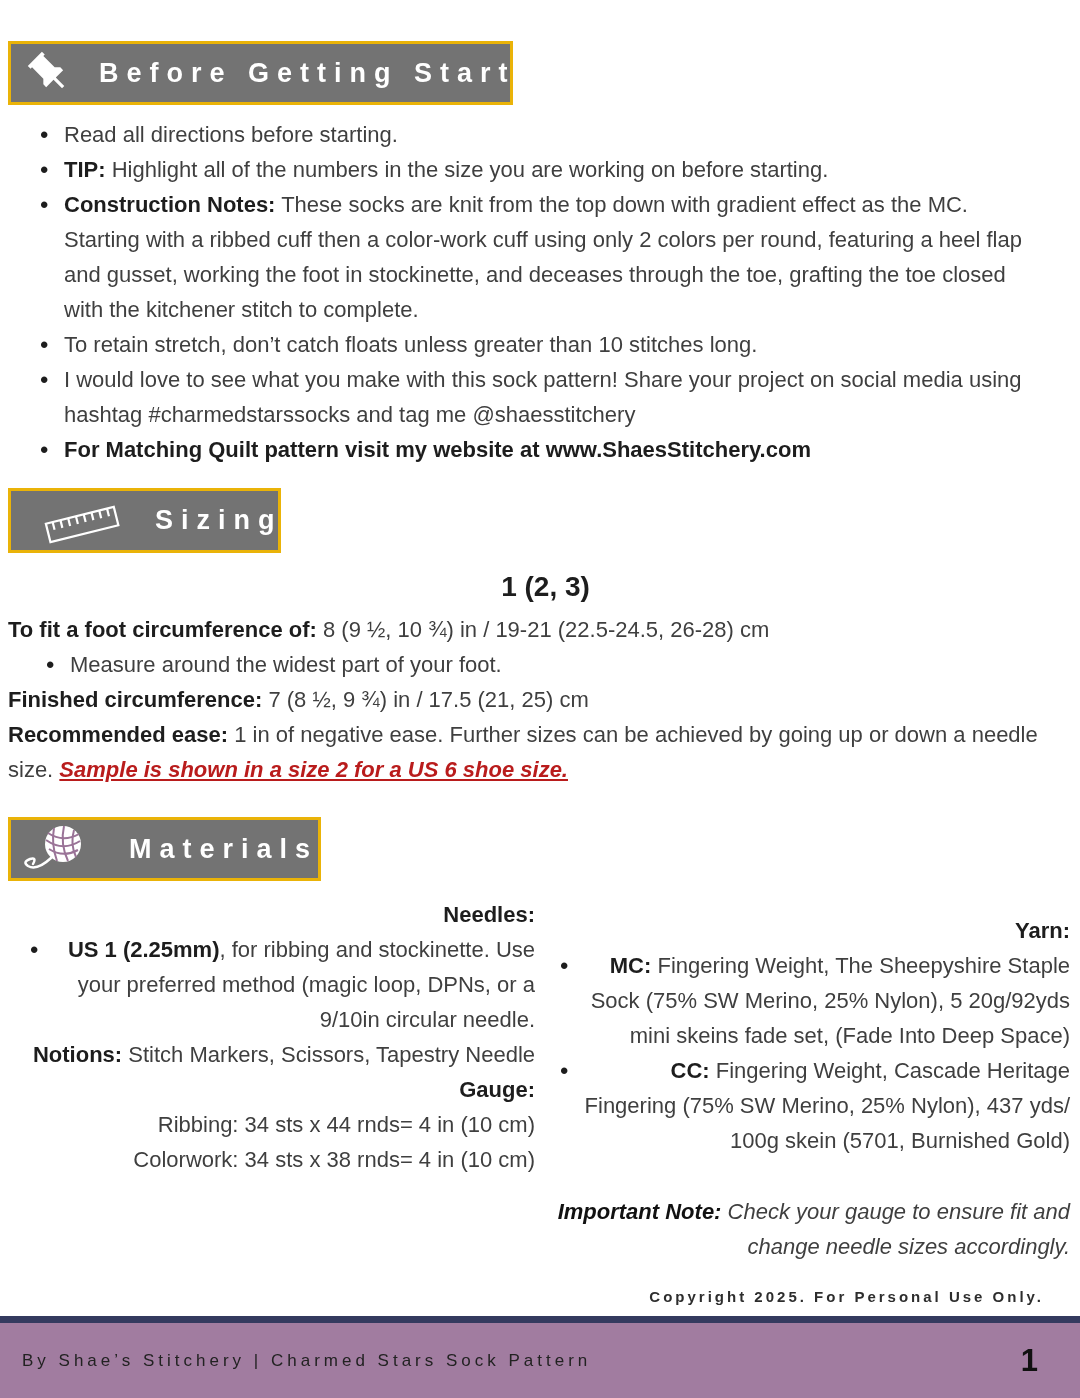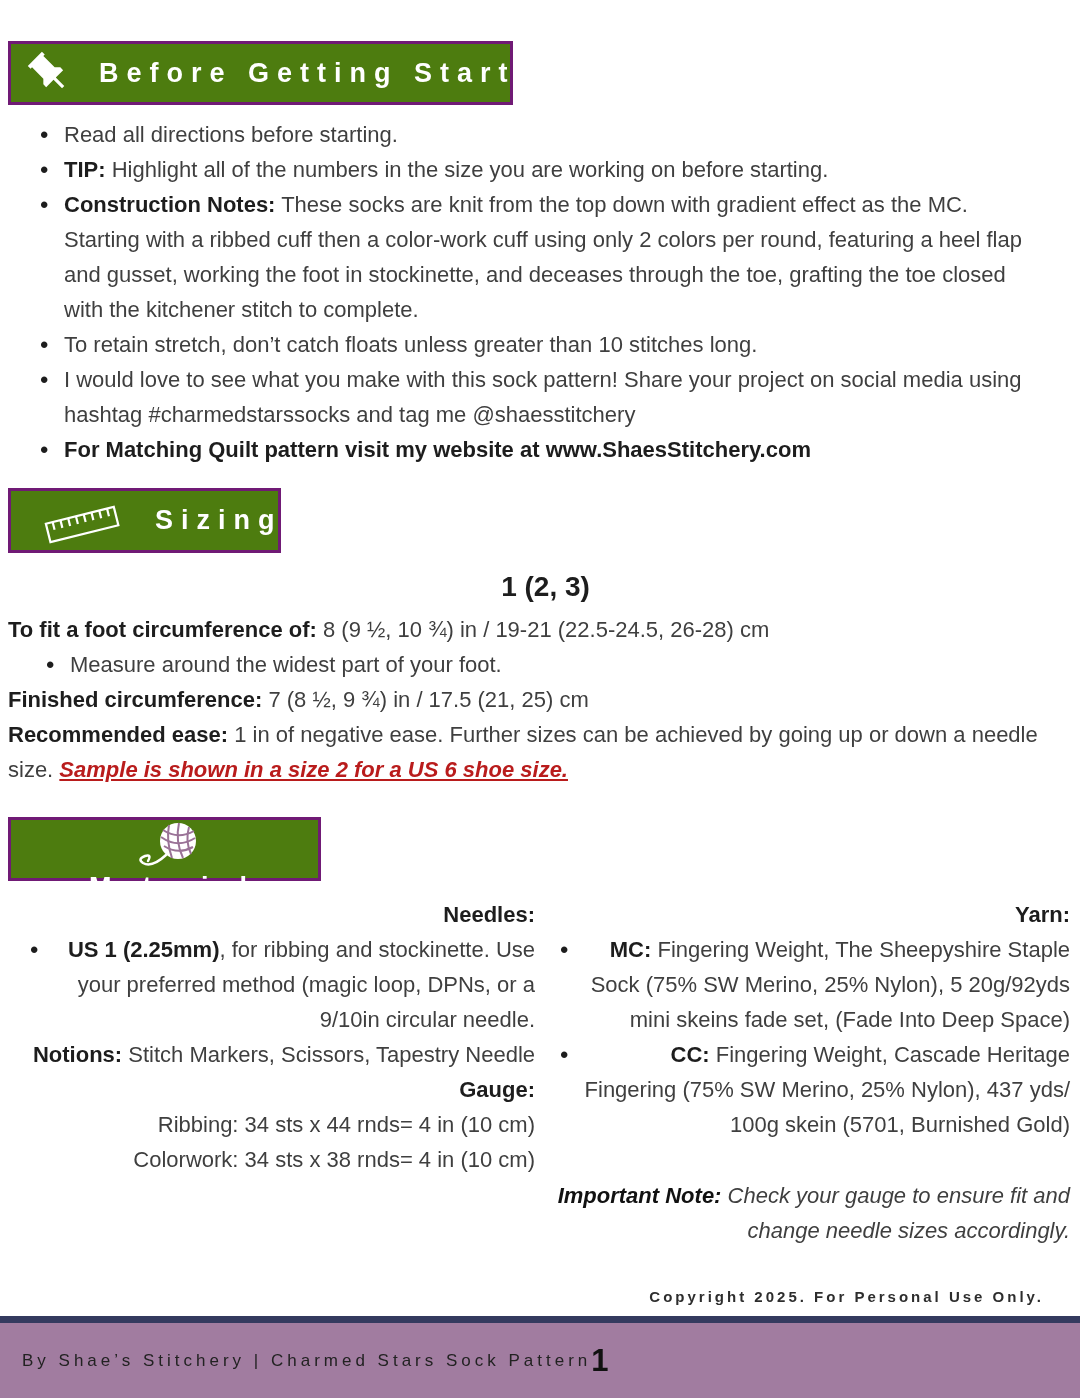--- a/index.html
+++ b/index.html
@@ -7,74 +7,74 @@
     width: 1080px; height: 1398px;
     background: #ffffff;
     font-family: "Liberation Sans", "DejaVu Sans", sans-serif;
     color: #3f3f3f;
     -webkit-font-smoothing: antialiased;
   }
   .page { position: relative; width: 1080px; height: 1398px; overflow: hidden; background: #fff; }
 
   
   .banner {
-    background: #4d7c0f;
-    border: 3px solid #701a75;
+    background: #737373;
+    border: 3px solid #eab308;
     box-sizing: border-box;
     display: flex; align-items: center;
     color: #fff;
     margin-left: 8px;
     justify-content: space-between;
   }
   .banner .ico { flex: 0 0 auto; display: flex; align-items: center; justify-content: center; }
   .banner .ttl {
     font-weight: 700;
     letter-spacing: 8px;
     font-size: 27px;
     white-space: nowrap;
   }
   .banner-before { width: 505px; height: 64px; margin-top: 41px; padding-left: 14px; }
   .banner-before .ttl { margin-left: 26px; }
   .banner-sizing { width: 273px; height: 65px; margin-top: 21px; padding-left: 28px; }
   .banner-sizing .ttl { margin-left: 30px; }
-  .banner-materials { width: 313px; height: 64px; margin-top: 30px; padding-left: 10px; flex-direction: column; }
+  .banner-materials { width: 313px; height: 64px; margin-top: 30px; padding-left: 10px; }
   .banner-materials .ttl { margin-left: 28px; }
 
   
   .body-text { font-size: 22px; line-height: 35px; }
   b, .bold { font-weight: 700; color: #1d1d1d; }
   .blist { list-style: none; margin: 12px 0 0 0; padding: 0 0 0 40px; }
   .blist li { position: relative; padding-left: 24px; }
   .blist li::before { content: "\2022"; position: absolute; left: 0; top: 0; color: #1d1d1d; font-size: 24px; }
   .before-wrap { width: 1045px; }
 
   .sizing-block { margin: 16px 0 0 8px; width: 1050px; }
   .sizes-line { font-size: 28px; font-weight: 700; color: #1d1d1d; margin: 6px 0 8px 25px; text-align: center; }
   .sizing-block .blist { margin: 0; padding-left: 38px; }
   .emph { font-weight: 700; font-style: italic; color: #b91c1c; text-decoration: underline; }
 
   .columns { display: flex; margin: 16px 0 0 5px; text-align: right; }
   .col { width: 530px; box-sizing: border-box; }
-  .col-right { width: 535px; }
+  .col-right { width: 535px; margin-top: 16px; }
   .mlist { list-style: none; margin: 0; padding: 0 0 0 25px; }
   .mlist li { position: relative; padding-left: 22px; }
   .mlist li::before { content: "\2022"; position: absolute; left: 0; top: 0; color: #1d1d1d; font-size: 24px; }
   .note-para { margin-top: 36px; font-style: italic; }
   .note-para .nlabel { font-weight: 700; font-style: italic; color: #111; }
 
   
   .copyright {
     position: absolute; right: 36px; bottom: 93px;
     font-size: 15px; font-weight: 600; letter-spacing: 3px; color: #2d2d2d;
   }
   .footer-rule { position: absolute; left: 0; right: 0; bottom: 75px; height: 7px; background: #343a5f; }
   .footer-bar {
     position: absolute; left: 0; right: 0; bottom: 0; height: 75px;
     background: #a17ca0;
-    display: flex; align-items: center; justify-content: flex-start;
+    display: flex; align-items: center; justify-content: space-between;
     padding: 0 42px 0 22px; box-sizing: border-box;
   }
   .footer-left { font-size: 17px; letter-spacing: 4px; color: #222; }
   .footer-page { font-size: 31px; font-weight: 700; color: #111; }
 </style>
 </head>
 <body>
 
 <div class="page">
 

